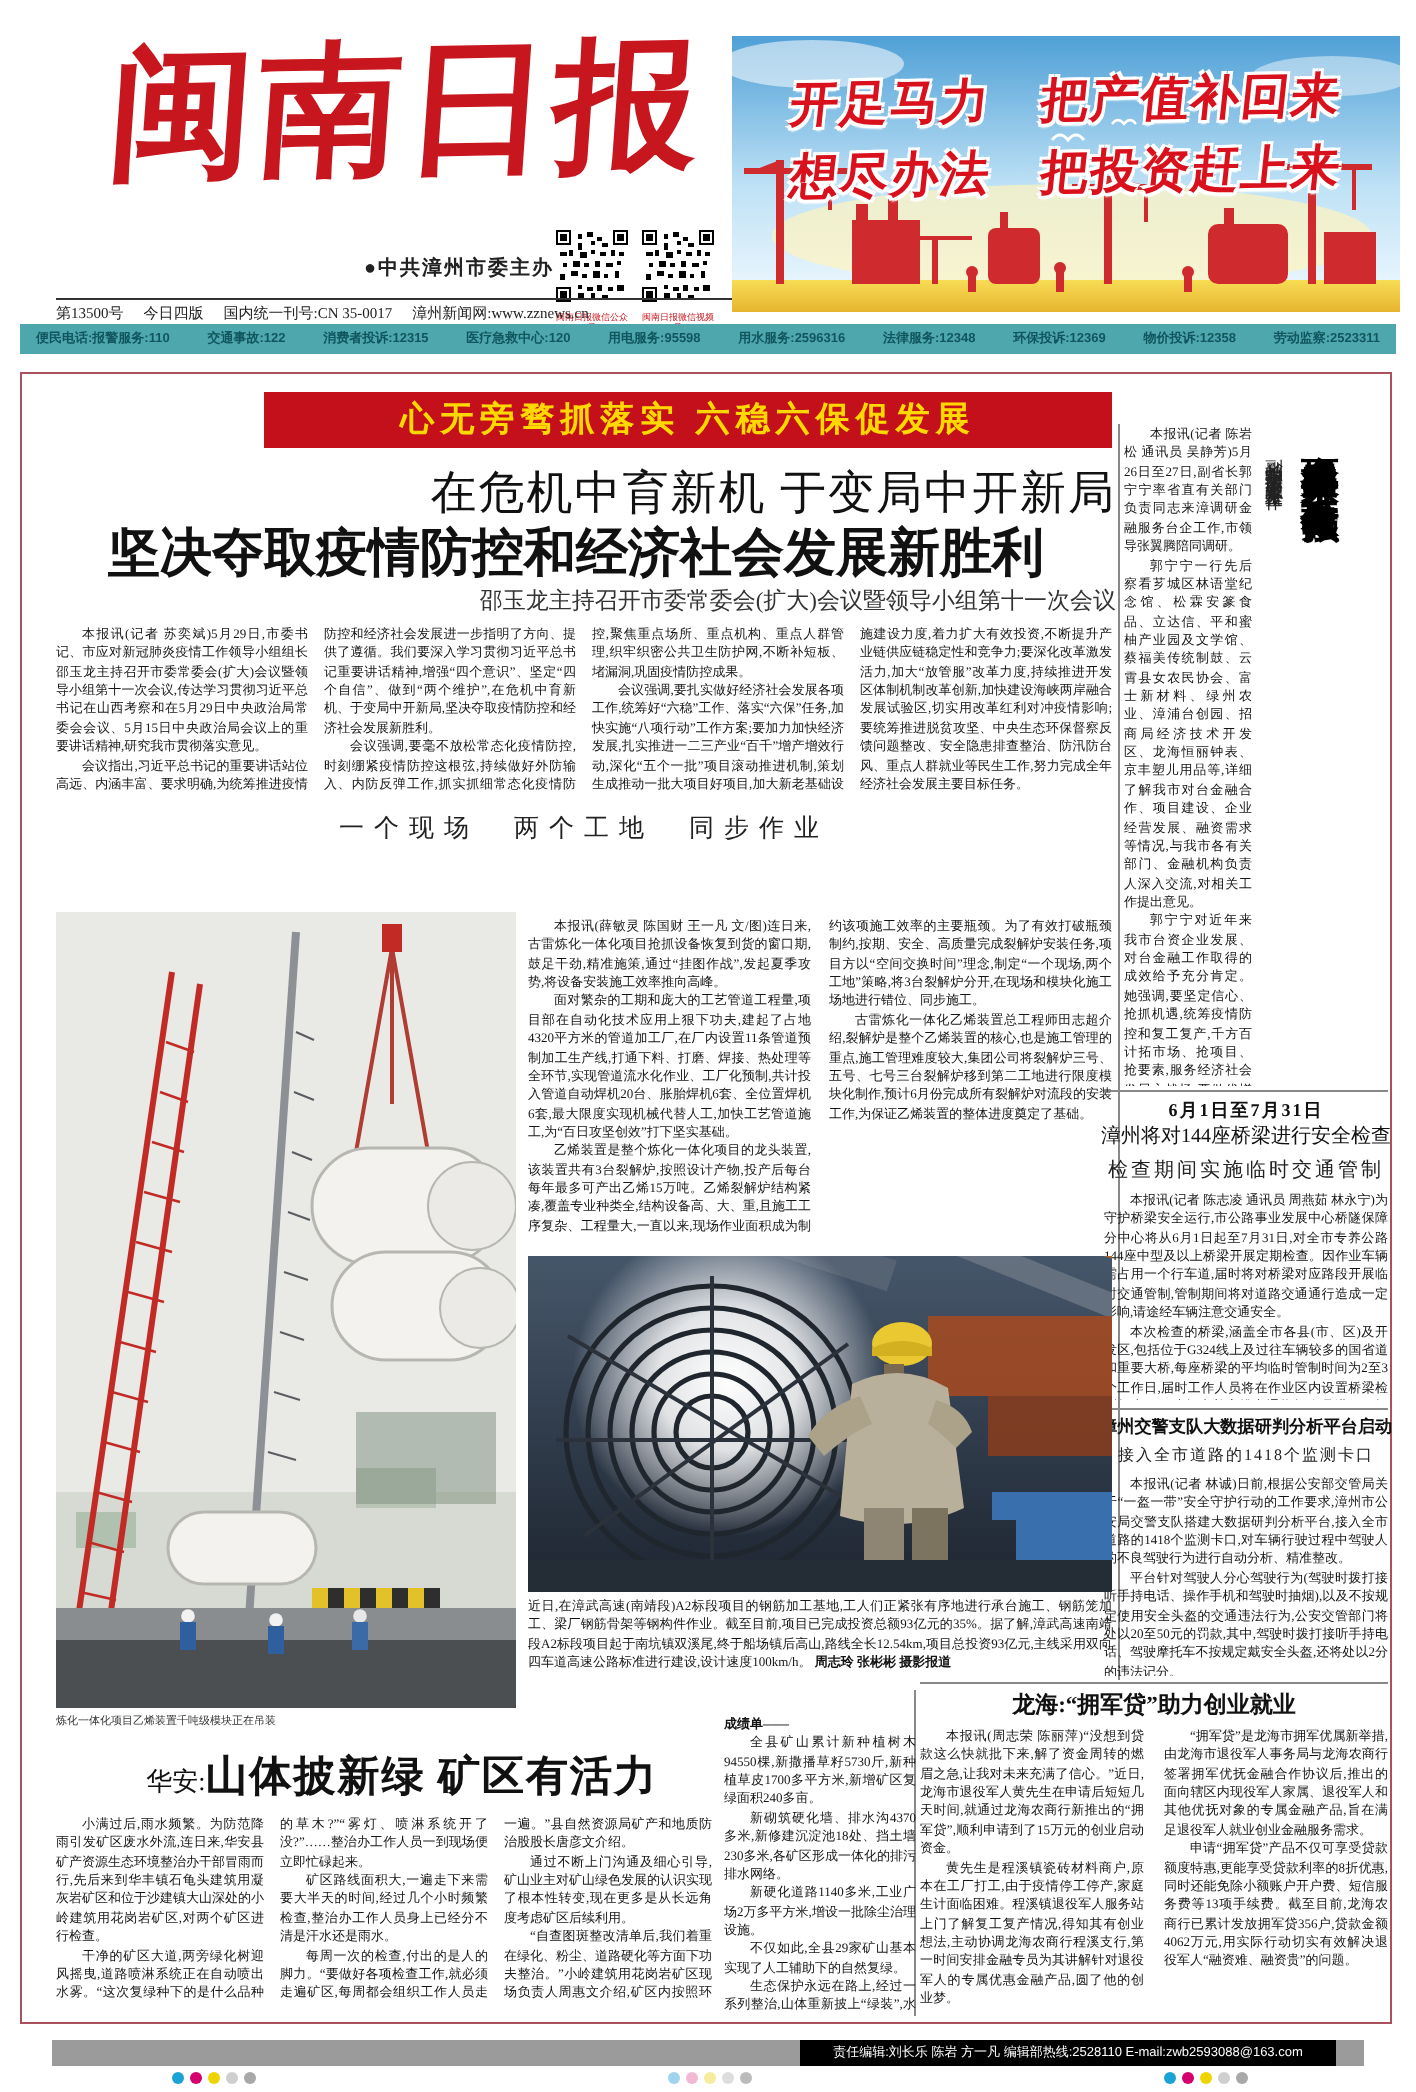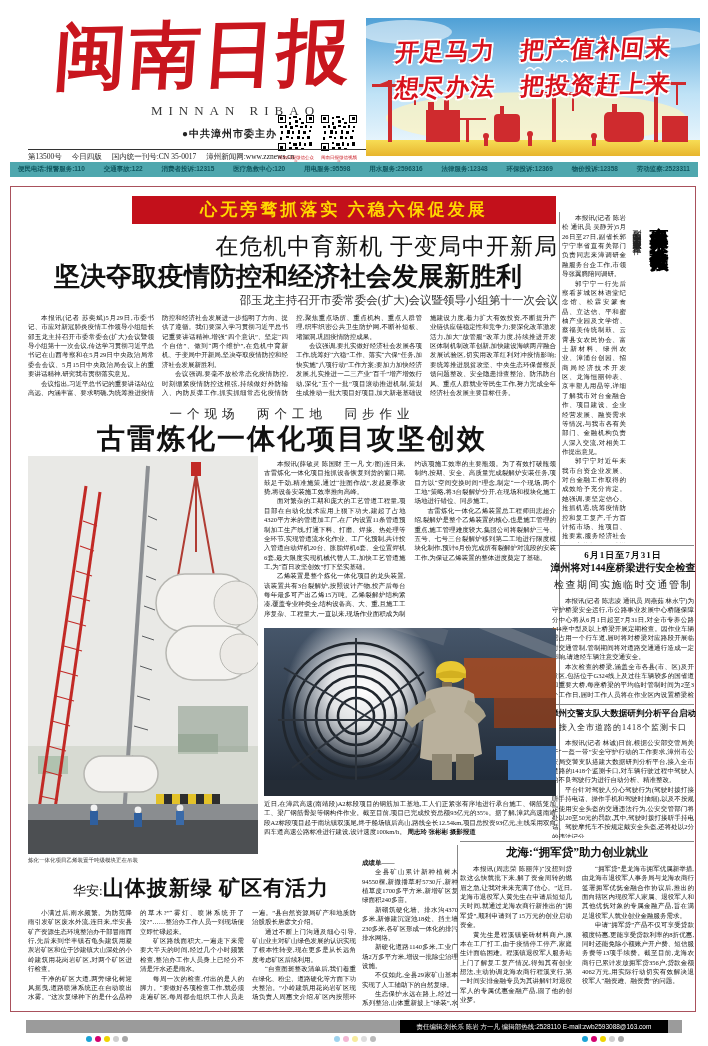--- a/index.html
+++ b/index.html
@@ -50,21 +50,21 @@
   
   .vline{background:#888;width:1px;}
   .hline{background:#888;height:1px;}
   .guo-body{left:562px;top:213px;width:64px;height:330px;}
   .guo-vsub{left:630px;top:222px;height:310px;writing-mode:vertical-rl;font-size:9px;color:#222;
             letter-spacing:1px;}
   .guo-vhead{left:646px;top:213px;height:332px;writing-mode:vertical-rl;font-weight:900;font-size:19px;
              letter-spacing:1px;color:#000;}
   .guo-vhead .gap{display:inline-block;height:10px;}
   .kicker2{left:552px;top:549px;width:142px;text-align:center;font-size:9px;font-weight:bold;letter-spacing:1px;}
-  .bridge-h{left:550px;top:561px;width:146px;text-align:center;font-size:10px;font-weight:700;white-space:nowrap;}
+  .bridge-h{left:550px;top:561px;width:146px;text-align:center;font-size:10px;font-weight:400;white-space:nowrap;}
   .bridge-s{left:552px;top:578px;width:142px;text-align:center;font-size:10px;letter-spacing:1.5px;color:#222;}
   .bridge-b{left:552px;top:596px;width:142px;height:104px;}
   .police-h{left:550px;top:708px;width:146px;text-align:center;font-size:8.6px;font-weight:900;white-space:nowrap;}
   .police-s{left:552px;top:722px;width:142px;text-align:center;font-size:8px;letter-spacing:1px;color:#222;}
   .police-b{left:552px;top:738px;width:142px;height:100px;}
   .lh-h{left:460px;top:845px;width:234px;text-align:center;font-size:11.5px;font-weight:900;white-space:nowrap;}
   .lh-b{left:460px;top:864px;width:234px;height:144px;column-count:2;column-gap:10px;}
   
   .g-kicker{left:28px;top:406px;width:528px;text-align:center;font-size:12.5px;letter-spacing:5px;color:#222;}
   .g-head{left:28px;top:420px;width:528px;text-align:center;font-size:28px;font-weight:900;letter-spacing:2px;}
@@ -99,21 +99,20 @@
   .dg2 i:nth-child(3){background:#f7eb9e;}
   .dg2 i:nth-child(4){background:#dddddd;}
   .dg2 i:nth-child(5){background:#bbbbbb;}
 </style>
 </head>
 <body>
 
 <div id="page">
 
   <div class="abs brand">闽南日报</div>
-  <div class="abs pinyin">MINNAN RIBAO</div>
 
   <div class="abs organizer">●中共漳州市委主办</div>
 
   <svg width="0" height="0" style="position:absolute">
       <defs>
     <g id="qrsym" fill="#000">
       <rect x="0" y="0" width="33" height="33" fill="#fff"></rect>
       <rect x="0" y="0" width="7" height="7"></rect>
           <rect x="1" y="1" width="5" height="5" fill="#fff"></rect>
           <rect x="2" y="2" width="3" height="3"></rect>
@@ -299,21 +298,20 @@
 
   <div class="abs lh-h">龙海:“拥军贷”助力创业就业</div>
   <div class="abs bodytext lh-b">
     <p>本报讯(周志荣 陈丽萍)“没想到贷款这么快就批下来,解了资金周转的燃眉之急,让我对未来充满了信心。”近日,龙海市退役军人黄先生在申请后短短几天时间,就通过龙海农商行新推出的“拥军贷”,顺利申请到了15万元的创业启动资金。</p>
     <p>黄先生是程溪镇瓷砖材料商户,原本在工厂打工,由于疫情停工停产,家庭生计面临困难。程溪镇退役军人服务站上门了解复工复产情况,得知其有创业想法,主动协调龙海农商行程溪支行,第一时间安排金融专员为其讲解针对退役军人的专属优惠金融产品,圆了他的创业梦。</p>
     <p>“拥军贷”是龙海市拥军优属新举措,由龙海市退役军人事务局与龙海农商行签署拥军优抚金融合作协议后,推出的面向辖区内现役军人家属、退役军人和其他优抚对象的专属金融产品,旨在满足退役军人就业创业金融服务需求。</p>
     <p>申请“拥军贷”产品不仅可享受贷款额度特惠,更能享受贷款利率的8折优惠,同时还能免除小额账户开户费、短信服务费等13项手续费。截至目前,龙海农商行已累计发放拥军贷356户,贷款金额4062万元,用实际行动切实有效解决退役军人“融资难、融资贵”的问题。</p>
   </div>
 
   <div class="abs g-kicker">一个现场　两个工地　同步作业</div>
-  <div class="abs g-head">古雷炼化一体化项目攻坚创效</div>
   <div class="abs bodytext g-body">
     <p>本报讯(薛敏灵 陈国财 王一凡 文/图)连日来,古雷炼化一体化项目抢抓设备恢复到货的窗口期,鼓足干劲,精准施策,通过“挂图作战”,发起夏季攻势,将设备安装施工效率推向高峰。</p>
     <p>面对繁杂的工期和庞大的工艺管道工程量,项目部在自动化技术应用上狠下功夫,建起了占地4320平方米的管道加工厂,在厂内设置11条管道预制加工生产线,打通下料、打磨、焊接、热处理等全环节,实现管道流水化作业、工厂化预制,共计投入管道自动焊机20台、胀胎焊机6套、全位置焊机6套,最大限度实现机械代替人工,加快工艺管道施工,为“百日攻坚创效”打下坚实基础。</p>
     <p>乙烯装置是整个炼化一体化项目的龙头装置,该装置共有3台裂解炉,按照设计产物,投产后每台每年最多可产出乙烯15万吨。乙烯裂解炉结构紧凑,覆盖专业种类全,结构设备高、大、重,且施工工序复杂、工程量大,一直以来,现场作业面积成为制约该项施工效率的主要瓶颈。为了有效打破瓶颈制约,按期、安全、高质量完成裂解炉安装任务,项目方以“空间交换时间”理念,制定“一个现场,两个工地”策略,将3台裂解炉分开,在现场和模块化施工场地进行错位、同步施工。</p>
     <p>古雷炼化一体化乙烯装置总工程师田志超介绍,裂解炉是整个乙烯装置的核心,也是施工管理的重点,施工管理难度较大,集团公司将裂解炉三号、五号、七号三台裂解炉移到第二工地进行限度模块化制作,预计6月份完成所有裂解炉对流段的安装工作,为保证乙烯装置的整体进度奠定了基础。</p>
   </div>
 
   <div class="abs photo" style="left:28px;top:456px;width:230px;height:398px;">
     <svg width="230" height="398" viewBox="0 0 230 398">
       <rect width="230" height="398" fill="#e9e9e6"></rect>

